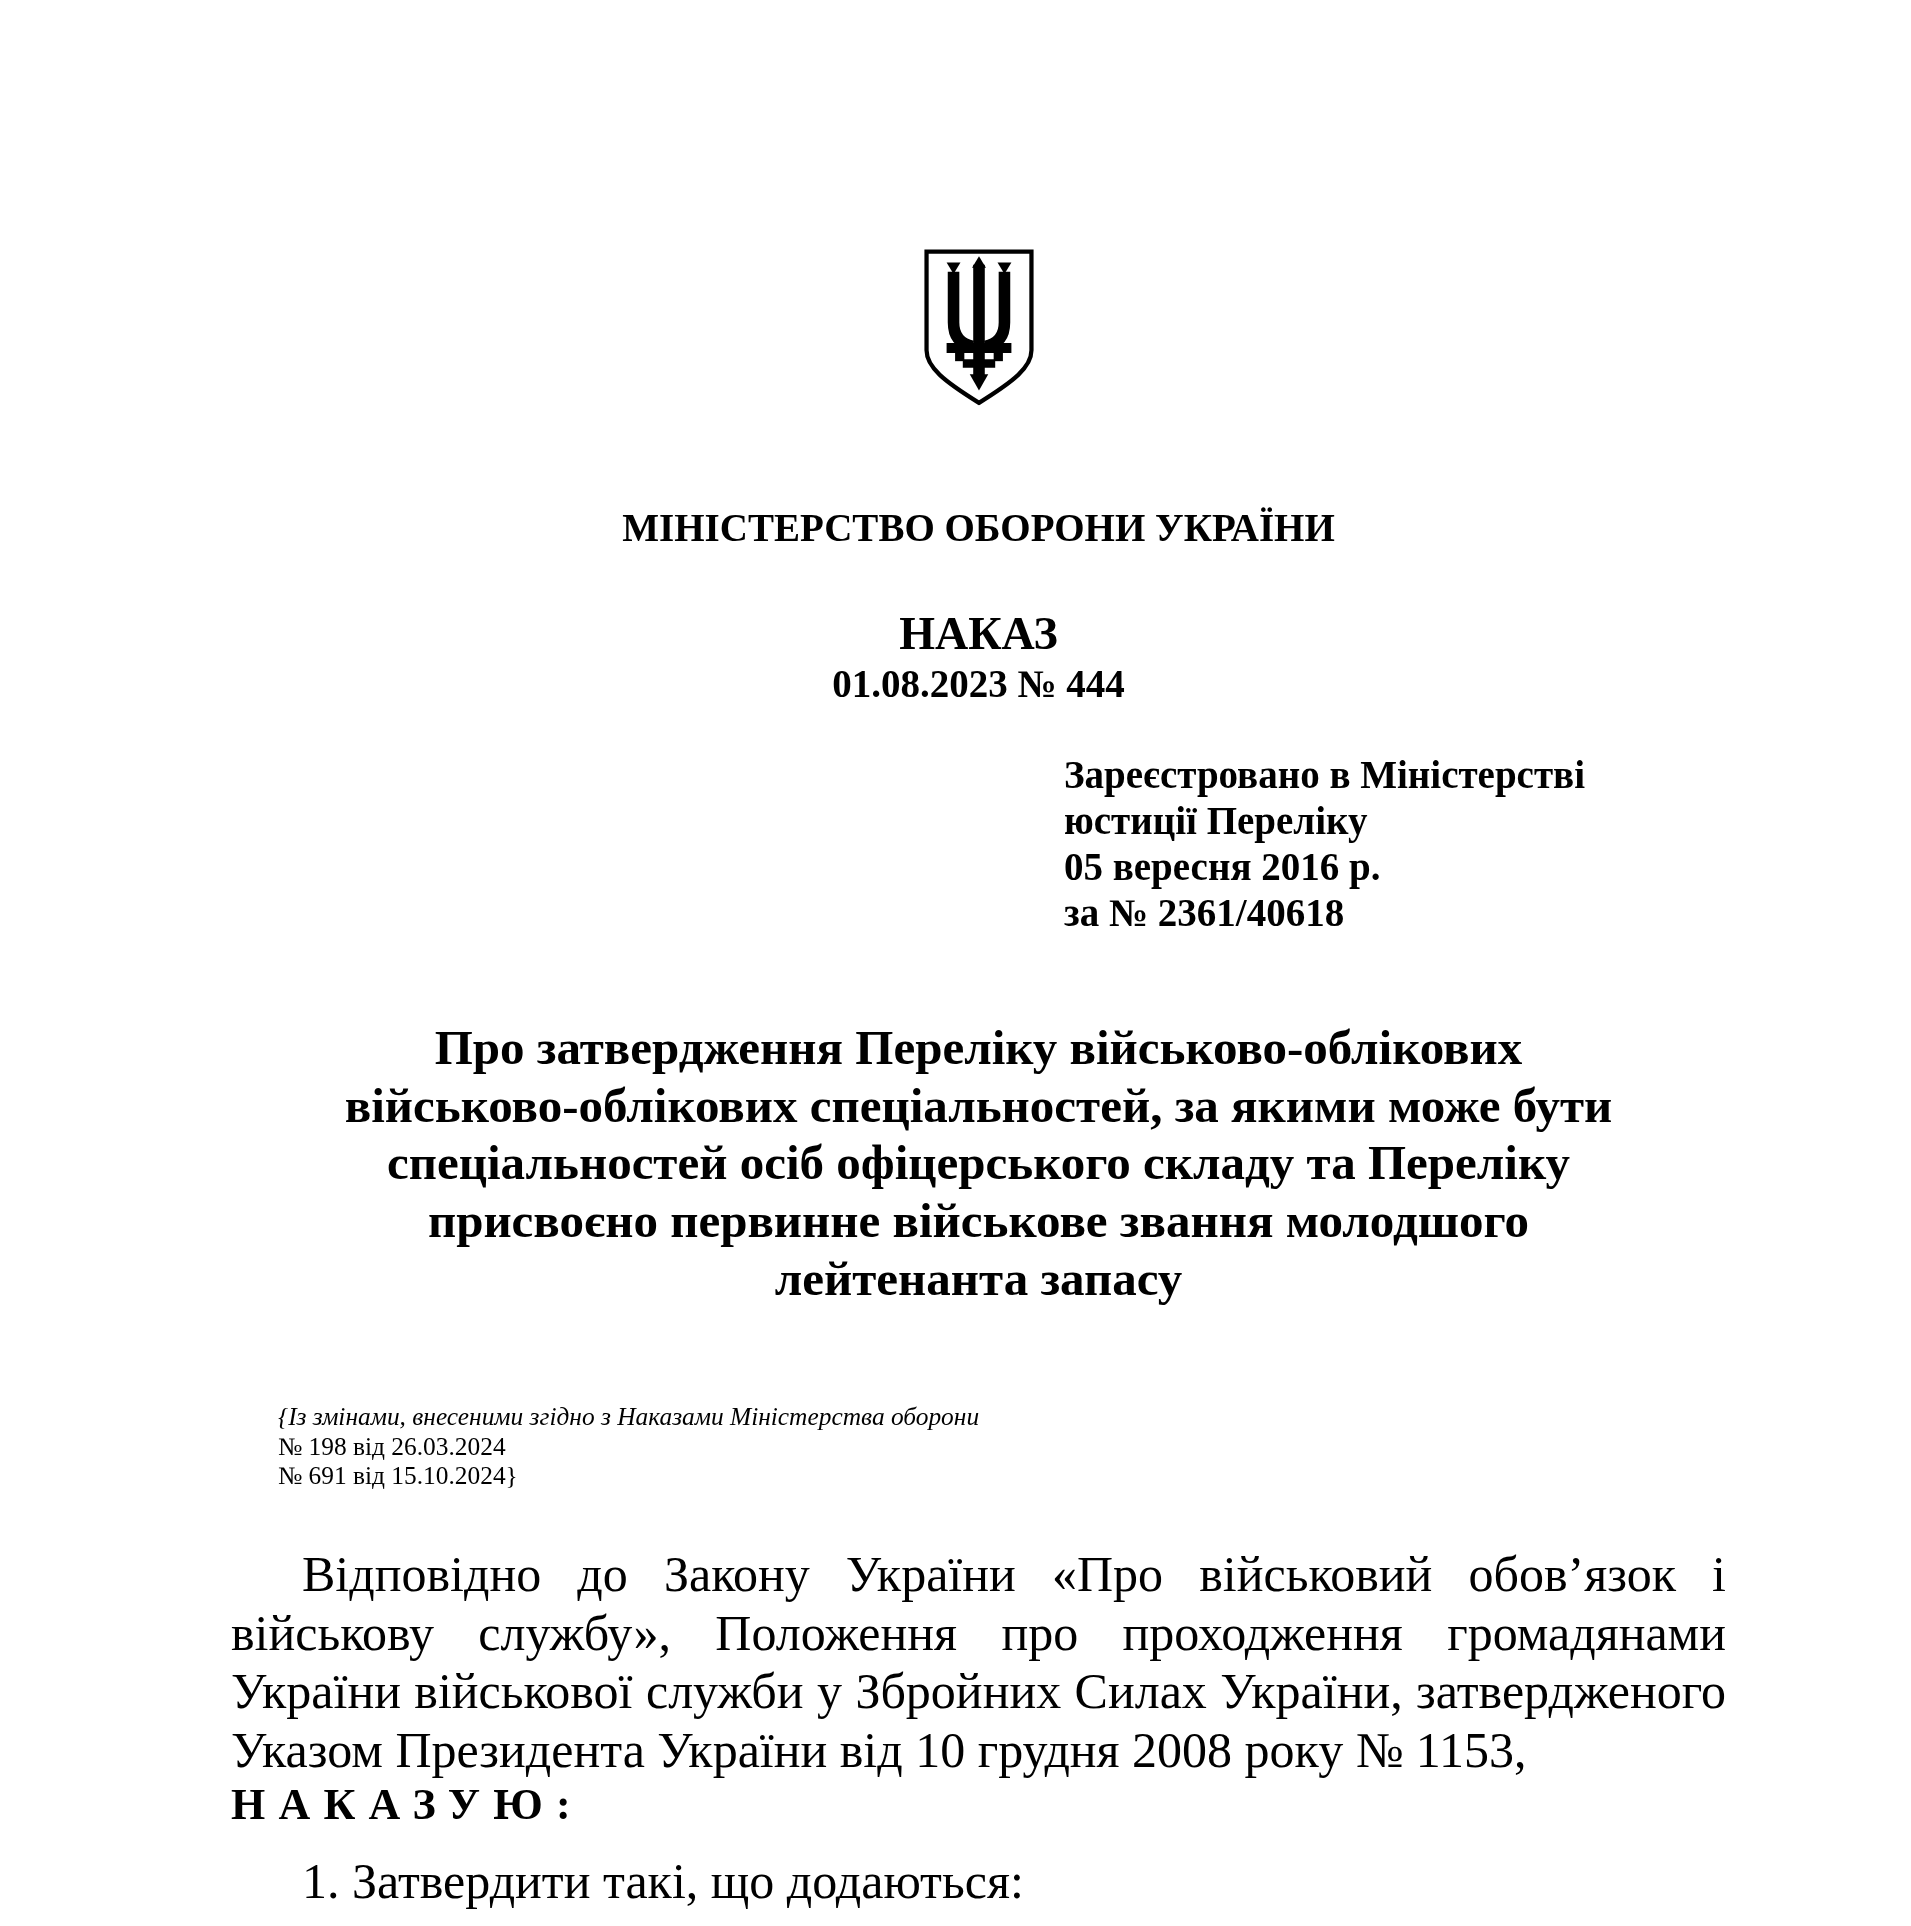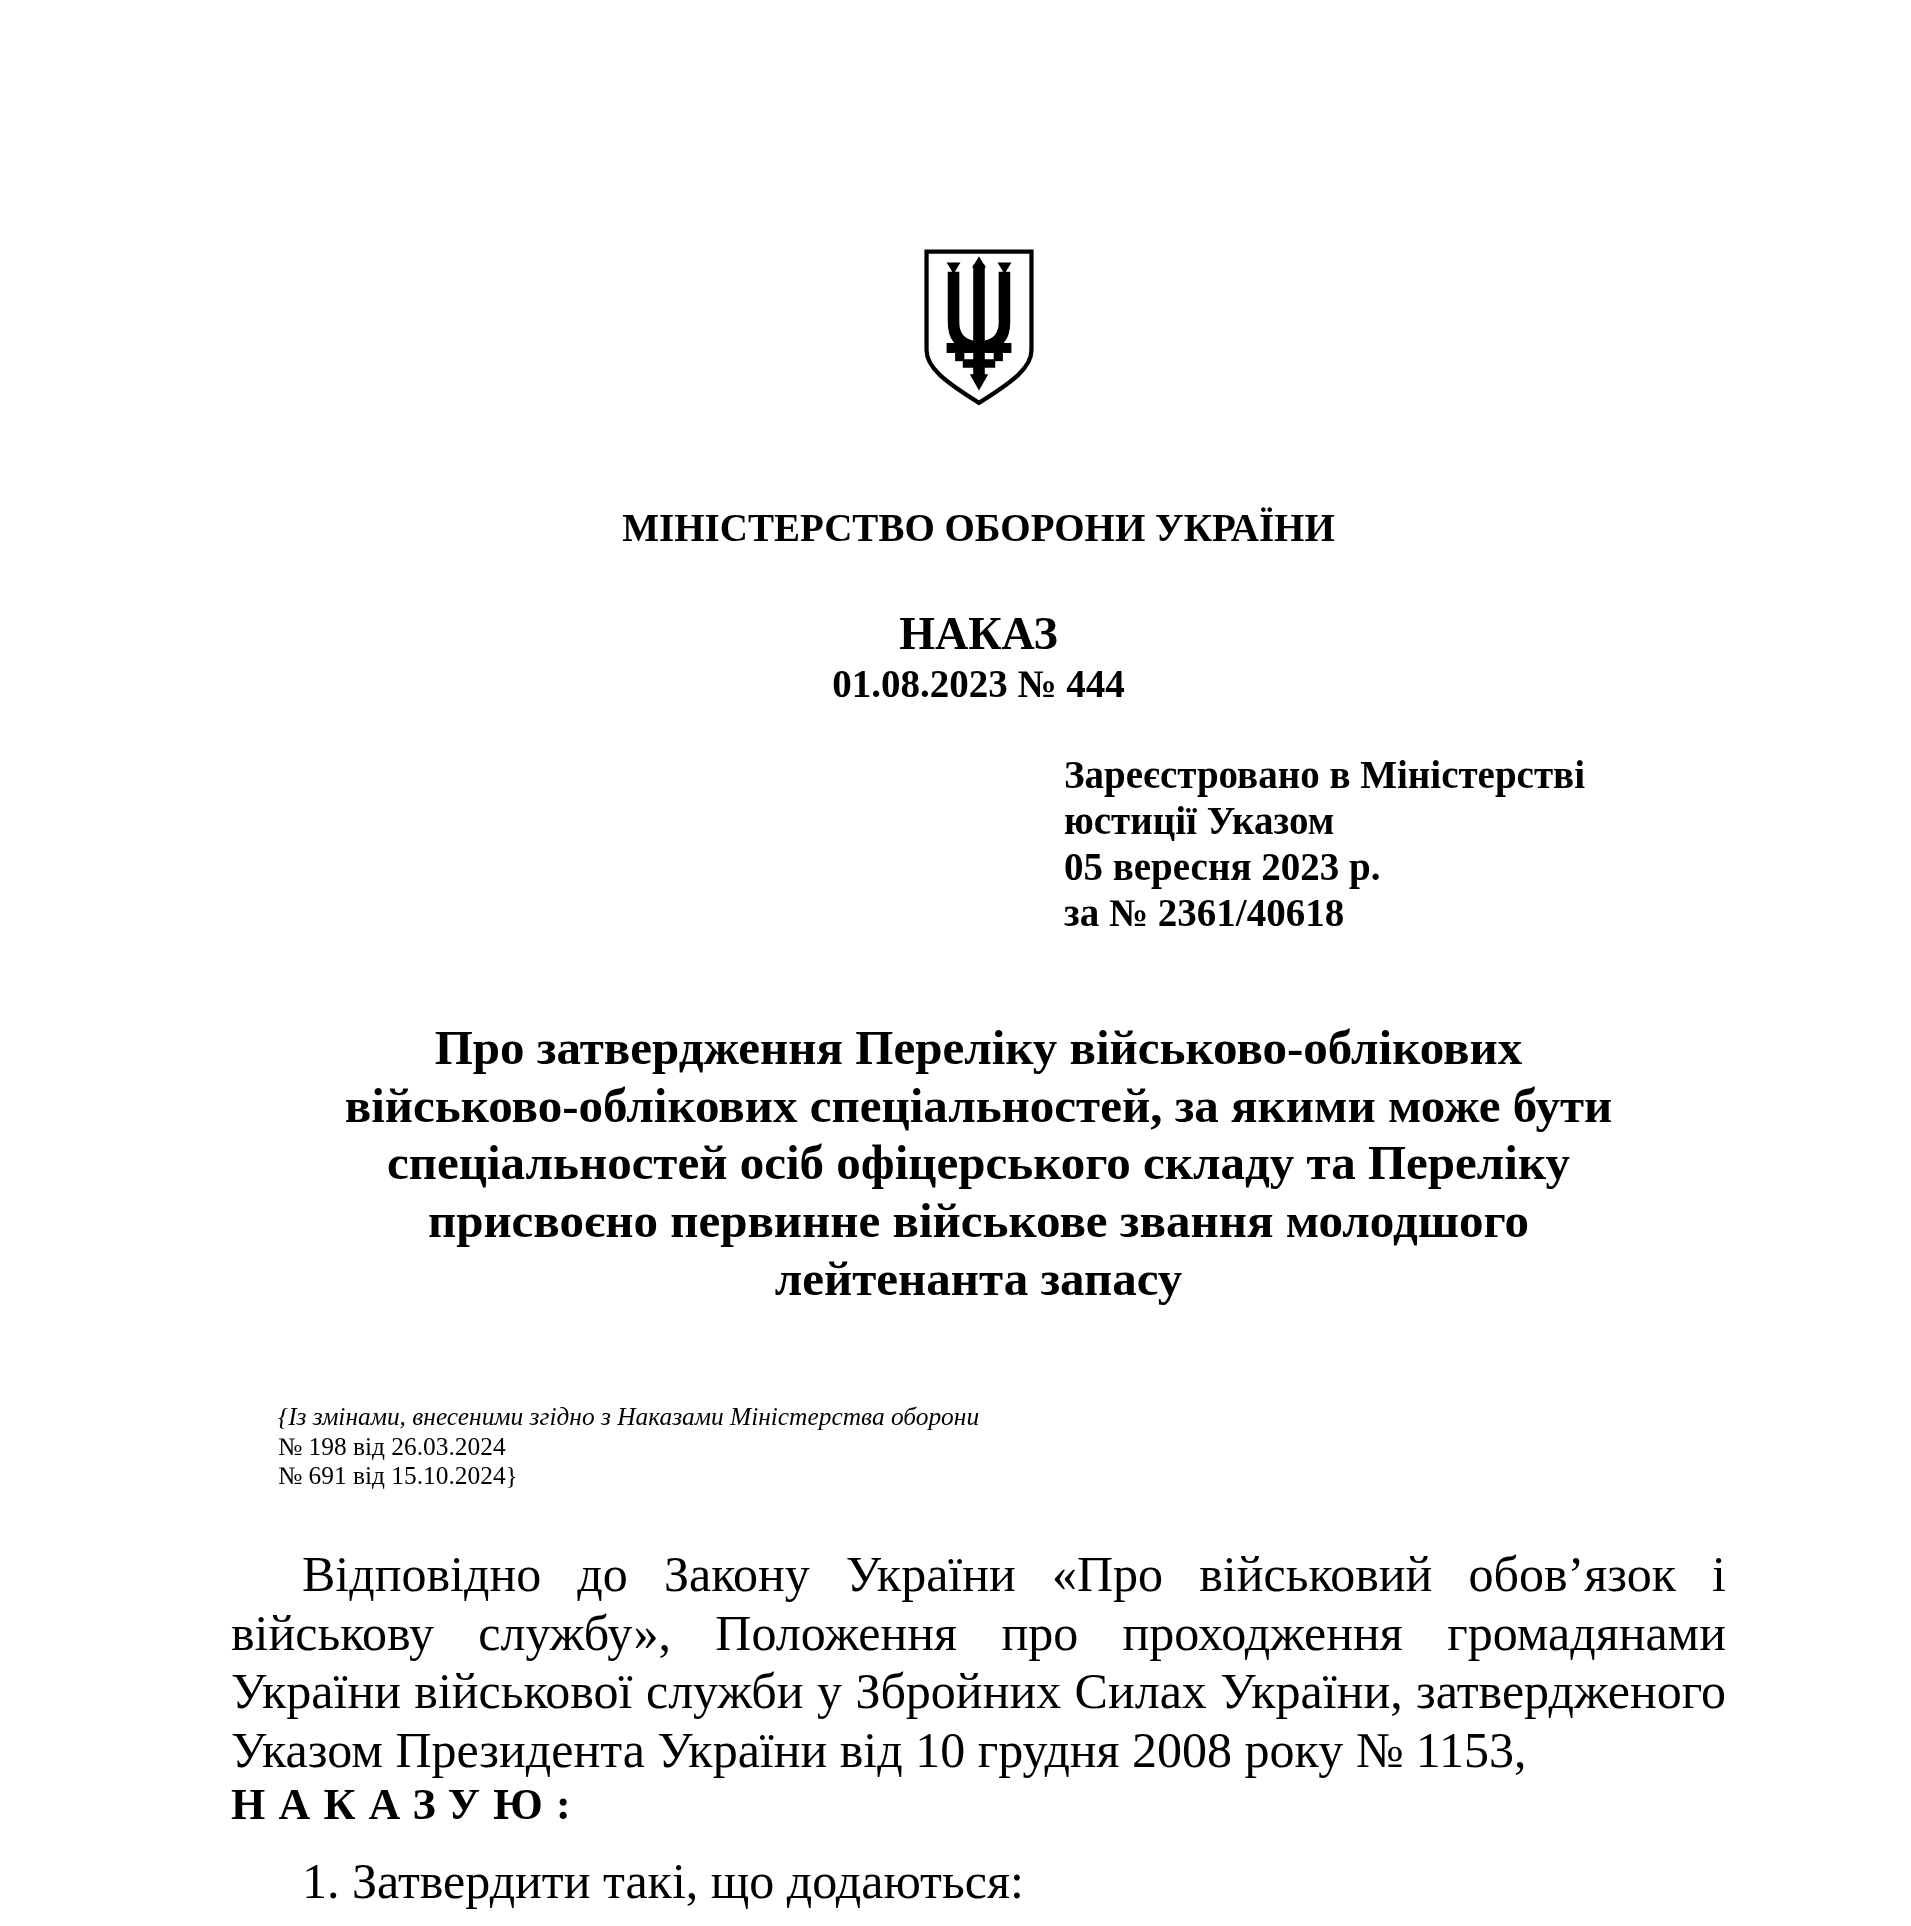--- a/index.html
+++ b/index.html
@@ -123,22 +123,22 @@
     </div>
 
     <div class="ministry">МІНІСТЕРСТВО ОБОРОНИ УКРАЇНИ</div>
 
     <div class="order-word">НАКАЗ</div>
 
     <div class="date-number">01.08.2023 № 444</div>
 
     <div class="registration">
       <div>Зареєстровано в Міністерстві</div>
-      <div>юстиції Указом</div>
-      <div>05 вересня 2023 р.</div>
+      <div>юстиції Переліку</div>
+      <div>05 вересня 2016 р.</div>
       <div>за № 2361/40618</div>
     </div>
 
     <div class="doc-title">
       <div>Про затвердження Переліку військово-облікових</div>
       <div>військово-облікових спеціальностей, за якими може бути</div>
       <div>спеціальностей осіб офіцерського складу та Переліку</div>
       <div>присвоєно первинне військове звання молодшого</div>
       <div>лейтенанта запасу</div>
     </div>

